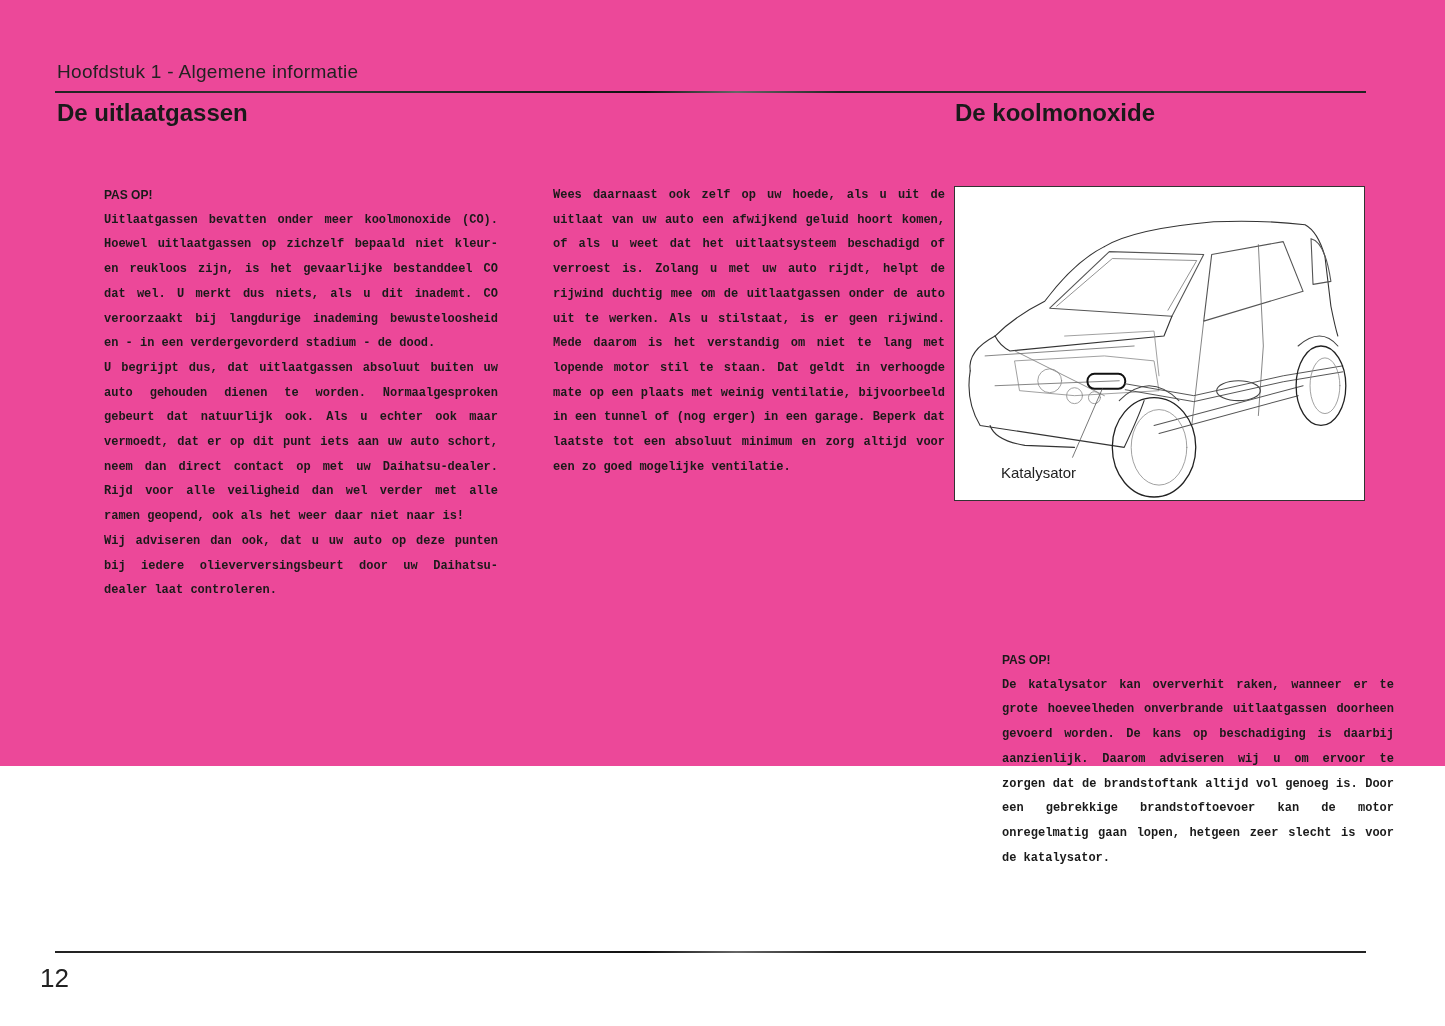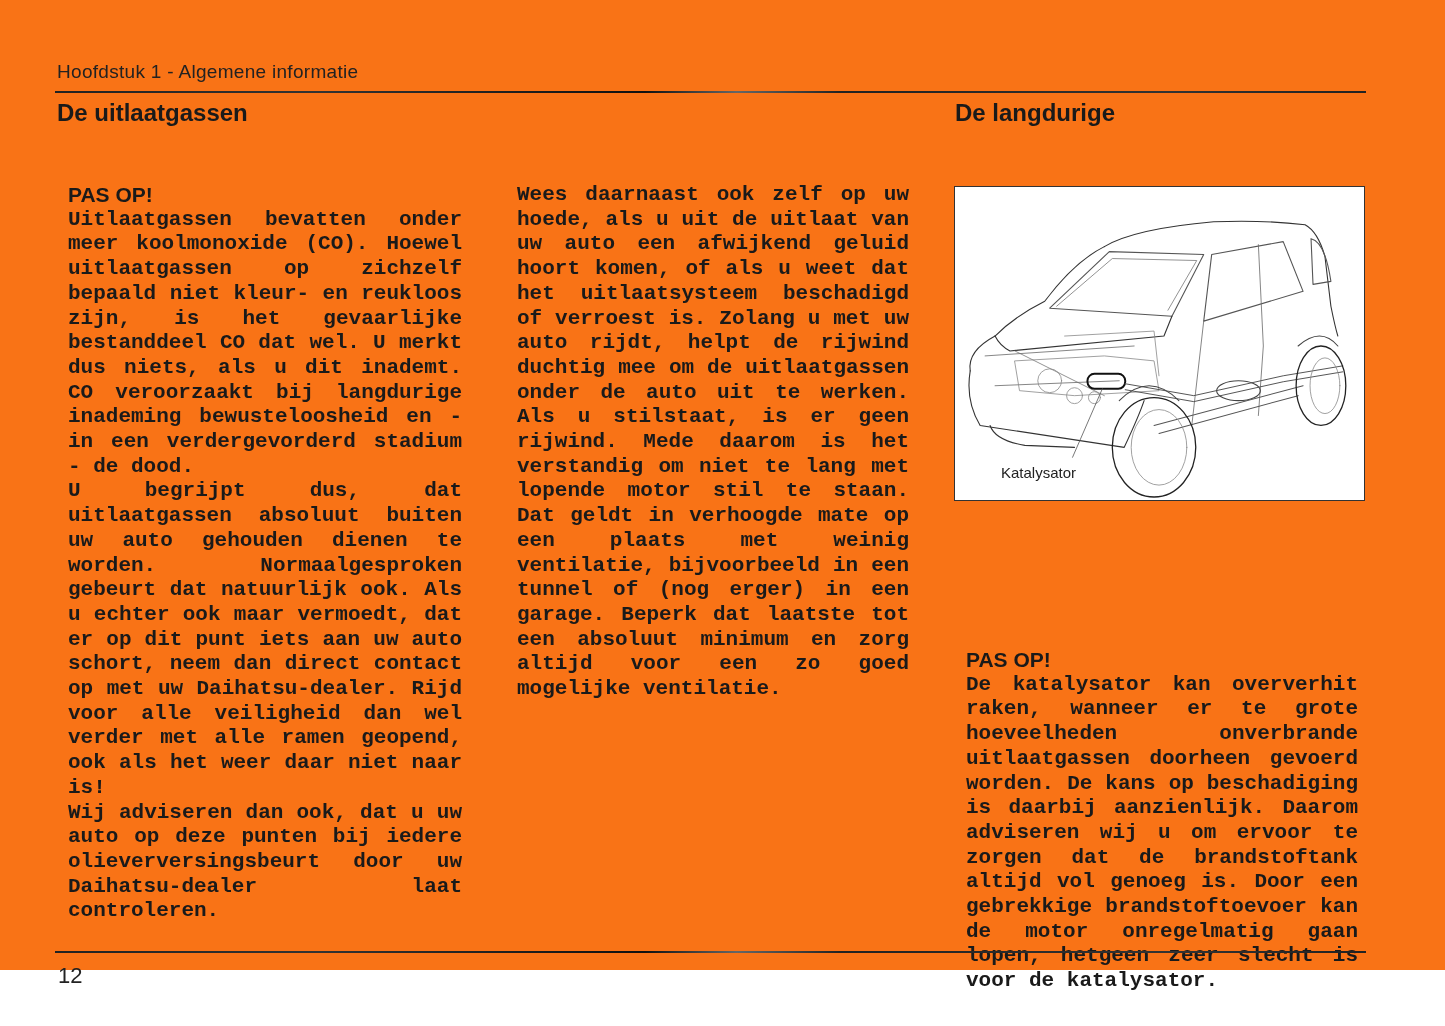--- a/index.html
+++ b/index.html
@@ -1,46 +1,46 @@
 <!DOCTYPE html>
 <html><head>
 <meta charset="utf-8">
 <style>
   html, body { margin: 0; padding: 0; background: #ffffff; }
   body { width: 1445px; height: 1026px; position: relative; overflow: hidden; color: #1a1a1a; }
-  .page { position: absolute; left: 0; top: 0; width: 1445px; height: 970px; background: #f97316; }
+  .page { position: absolute; left: 0; top: 0; width: 1445px; height: 766px; background: #ec4899; }
   .running-head { position: absolute; left: 57px; top: 61px; font-family: "Liberation Sans", sans-serif; font-size: 19px; color: #222; letter-spacing: 0.3px; }
   .rule { position: absolute; left: 55px; width: 1311px; height: 2px; background: linear-gradient(90deg, #222 0%, #333 20%, #111 45%, #666 52%, #222 60%, #333 85%, #222 100%); }
   .rule.top { top: 91px; }
   .rule.bottom { top: 951px; }
   .section-title { position: absolute; font-family: "Liberation Sans", sans-serif; font-weight: bold; font-size: 24px; color: #1a1a1a; }
   .title-left { left: 57px; top: 99px; }
   .title-right { left: 955px; top: 99px; }
-  .col { position: absolute; font-family: "Liberation Sans", sans-serif; font-weight: bold; font-size: 21px; line-height: 24.7px; color: #1a1a1a; text-align: justify; }
+  .col { position: absolute; font-family: "Liberation Sans", sans-serif; font-weight: bold; font-size: 12px; line-height: 24.7px; color: #1a1a1a; text-align: justify; margin-left: 36px; }
   .col p { margin: 0; font-family: Liberation Mono, monospace; }
   .col-1 { left: 68px; top: 183px; width: 394px; }
   .col-2 { left: 517px; top: 183px; width: 392px; }
   .warn-label { display: block; }
   .figure { position: absolute; left: 954px; top: 186px; width: 411px; height: 315px; border: 1.5px solid #333; box-sizing: border-box; background: #fff; }
   .figure svg { position: absolute; left: 0; top: 0; width: 100%; height: 100%; }
   .figure-label { position: absolute; left: 46px; top: 277px; font-family: "Liberation Sans", sans-serif; font-size: 15px; color: #222; }
   .caption { position: absolute; left: 955px; top: 522px; width: 412px; font-family: "Liberation Sans", sans-serif; font-size: 16.5px; line-height: 24.5px; color: #222; letter-spacing: -0.3px; }
   .col-3 { left: 966px; top: 648px; width: 392px; }
-  .page-number { position: absolute; left: 58px; top: 963px; font-family: "Liberation Sans", sans-serif; font-size: 22px; color: #222; }
+  .page-number { position: absolute; left: 40px; top: 963px; font-family: "Liberation Sans", sans-serif; font-size: 26px; color: #222; }
 </style>
 </head>
 <body>
 
 <div class="page">
 
   <div class="running-head">Hoofdstuk 1 - Algemene informatie</div>
   <div class="rule top"></div>
 
   <h1 class="section-title title-left" style="margin:0">De uitlaatgassen</h1>
-  <h1 class="section-title title-right" style="margin:0">De langdurige</h1>
+  <h1 class="section-title title-right" style="margin:0">De koolmonoxide</h1>
 
   <div class="col col-1">
     <span class="warn-label">PAS OP!</span>
     <p>Uitlaatgassen bevatten onder meer koolmonoxide (CO). Hoewel uitlaatgassen op zichzelf bepaald niet kleur- en reukloos zijn, is het gevaarlijke bestanddeel CO dat wel. U merkt dus niets, als u dit inademt. CO veroorzaakt bij langdurige inademing bewusteloosheid en - in een verdergevorderd stadium - de dood.</p>
     <p>U begrijpt dus, dat uitlaatgassen absoluut buiten uw auto gehouden dienen te worden. Normaalgesproken gebeurt dat natuurlijk ook. Als u echter ook maar vermoedt, dat er op dit punt iets aan uw auto schort, neem dan direct contact op met uw Daihatsu-dealer. Rijd voor alle veiligheid dan wel verder met alle ramen geopend, ook als het weer daar niet naar is!</p>
     <p>Wij adviseren dan ook, dat u uw auto op deze punten bij iedere olieverversingsbeurt door uw Daihatsu-dealer laat controleren.</p>
   </div>
 
   <div class="col col-2">
     <p>Wees daarnaast ook zelf op uw hoede, als u uit de uitlaat van uw auto een afwijkend geluid hoort komen, of als u weet dat het uitlaatsysteem beschadigd of verroest is. Zolang u met uw auto rijdt, helpt de rijwind duchtig mee om de uitlaatgassen onder de auto uit te werken. Als u stilstaat, is er geen rijwind. Mede daarom is het verstandig om niet te lang met lopende motor stil te staan. Dat geldt in verhoogde mate op een plaats met weinig ventilatie, bijvoorbeeld in een tunnel of (nog erger) in een garage. Beperk dat laatste tot een absoluut minimum en zorg altijd voor een zo goed mogelijke ventilatie.</p>

